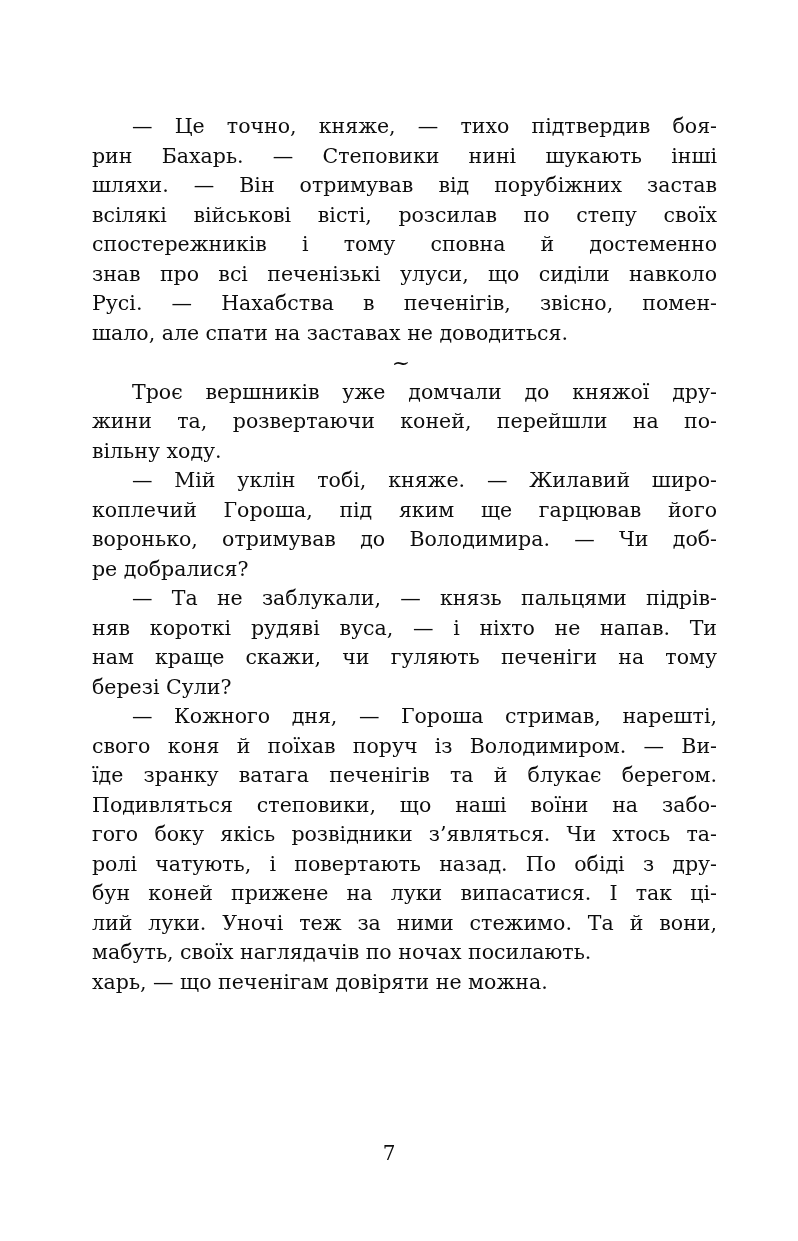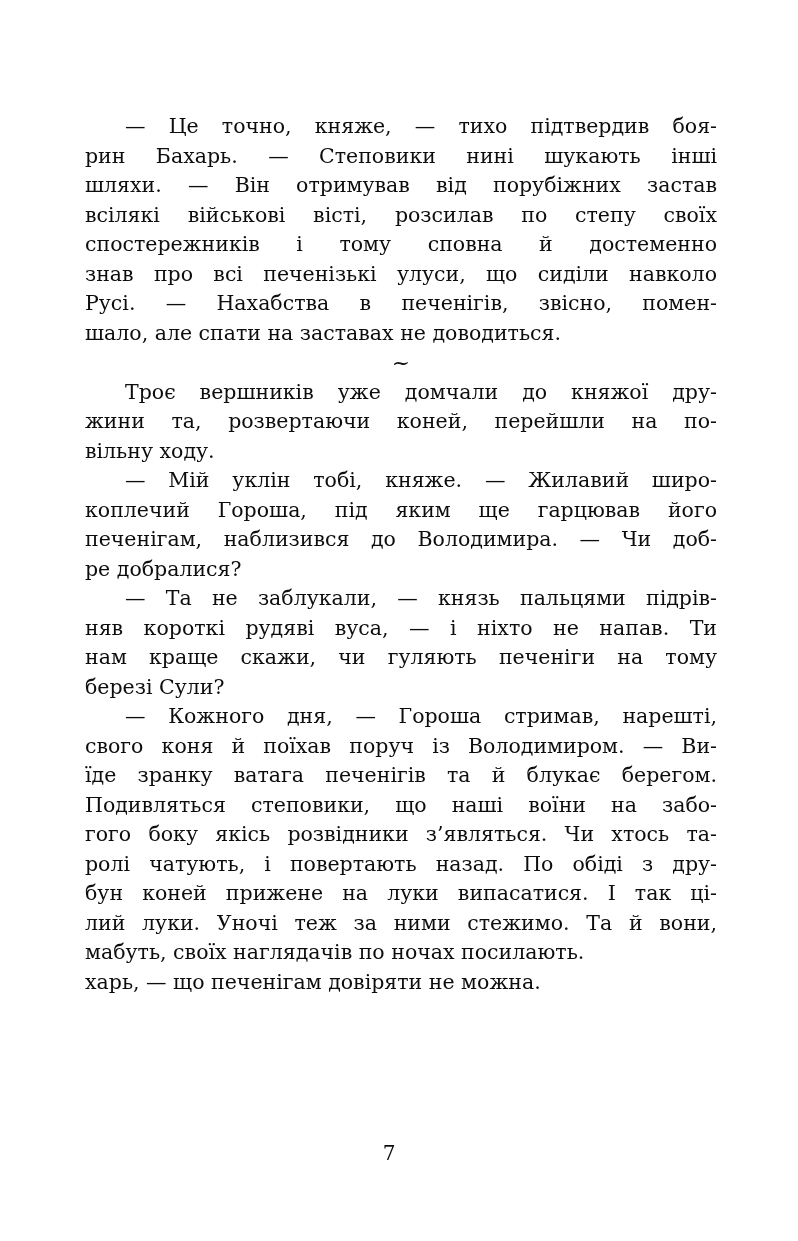--- a/index.html
+++ b/index.html
@@ -19,20 +19,21 @@
     top: 112px;
     width: 632px;
     font-size: 20.5px;
     line-height: 29.5px;
   }
   .para { margin: 0; }
   .line {
     text-align: justify;
     text-align-last: justify;
     white-space: normal;
+    margin-left: 7px;
   }
   .line.first { text-indent: 40px; }
   .line.last  { text-align: center; text-align-last: left; }
   .sep {
     text-align: center;
     line-height: 29.5px;
     font-size: 22px;
   }
   .folio {
     position: absolute;
@@ -61,21 +62,21 @@
       </div>
       <div class="sep">~</div>
       <div class="para">
         <div class="line first">Троє вершників уже домчали до княжої дру-</div>
         <div class="line">жини та, розвертаючи коней, перейшли на по-</div>
         <div class="line last">вільну ходу.</div>
       </div>
       <div class="para">
         <div class="line first">— Мій уклін тобі, княже. — Жилавий широ-</div>
         <div class="line">коплечий Гороша, під яким ще гарцював його</div>
-        <div class="line">печенігам, наблизився до Володимира. — Чи доб-</div>
+        <div class="line">воронько, отримував до Володимира. — Чи доб-</div>
         <div class="line last">ре добралися?</div>
       </div>
       <div class="para">
         <div class="line first">— Та не заблукали, — князь пальцями підрів-</div>
         <div class="line">няв короткі рудяві вуса, — і ніхто не напав. Ти</div>
         <div class="line">нам краще скажи, чи гуляють печеніги на тому</div>
         <div class="line last">березі Сули?</div>
       </div>
       <div class="para">
         <div class="line first">— Кожного дня, — Гороша стримав, нарешті,</div>

